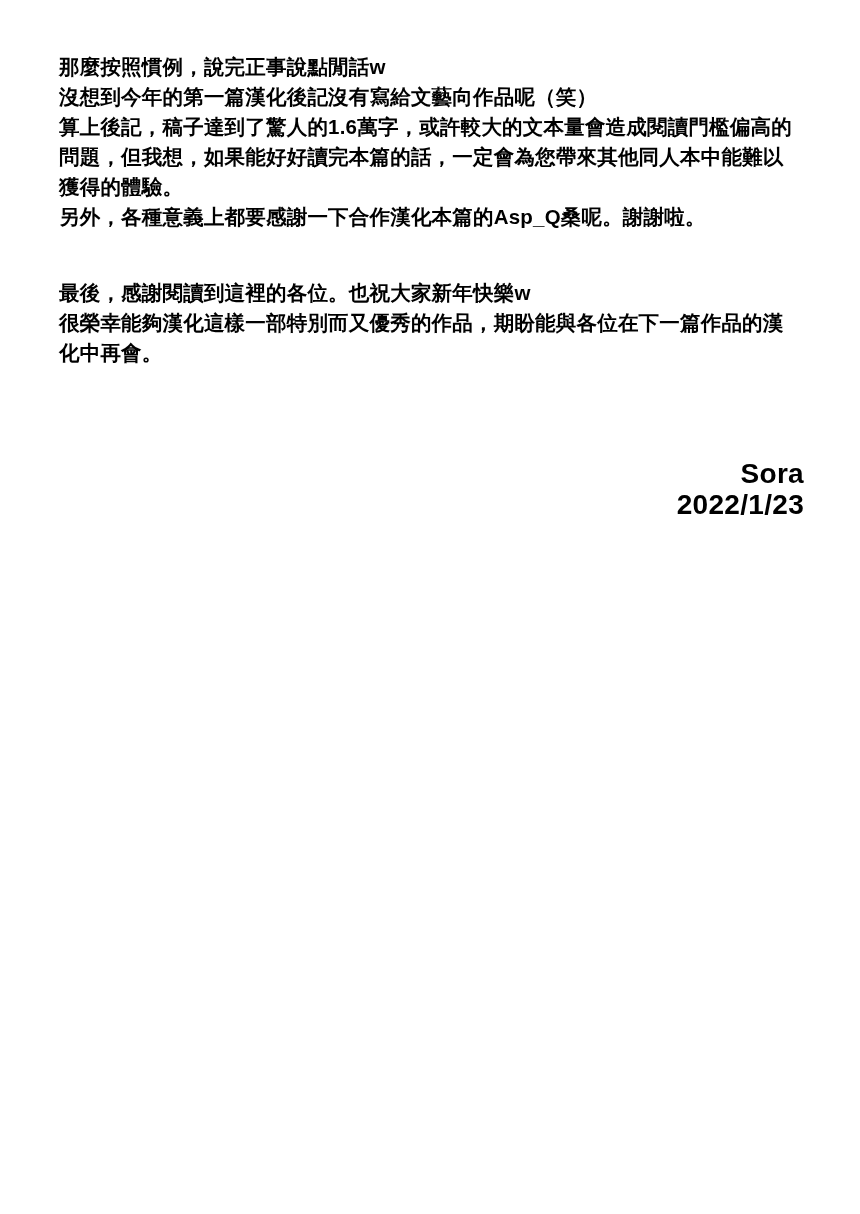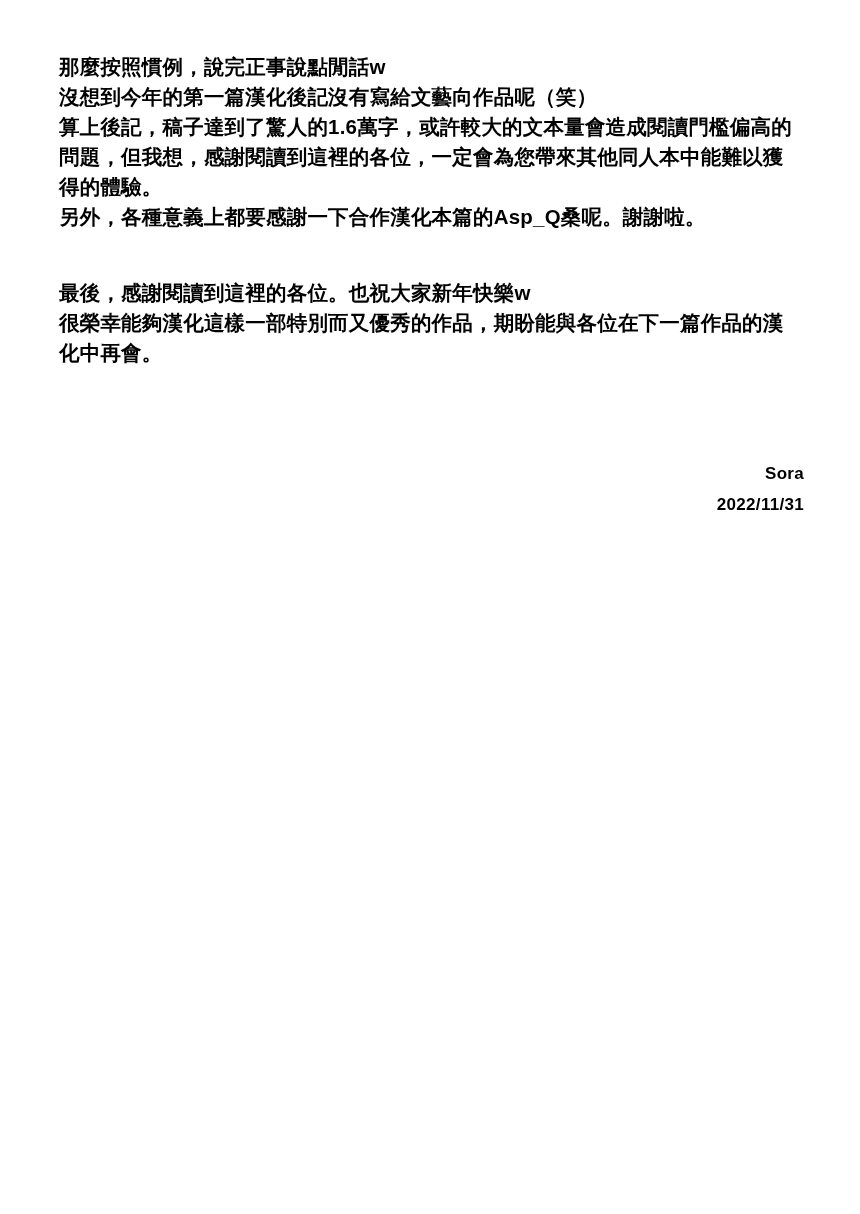--- a/index.html
+++ b/index.html
@@ -38,38 +38,38 @@
   .para + .para {
     margin-top: 46px;
   }
   .signature {
     position: absolute;
     right: 56px;
     top: 458px;
     text-align: right;
   }
   .sig-line {
-    font-size: 17px;
+    font-size: 28px;
     line-height: 31px;
     font-weight: 600;
     letter-spacing: 0.3px;
   }
 </style>
 </head>
 <body>
 
 <div class="page">
 
   <div class="afterword">
     <p class="para">那麼按照慣例，說完正事說點閒話w
 沒想到今年的第一篇漢化後記沒有寫給文藝向作品呢（笑）
-算上後記，稿子達到了驚人的1.6萬字，或許較大的文本量會造成閱讀門檻偏高的問題，但我想，感謝閱讀到這裡的各位，一定會為您帶來其他同人本中能難以獲得的體驗。
+算上後記，稿子達到了驚人的1.6萬字，或許較大的文本量會造成閱讀門檻偏高的問題，但我想，如果能好好讀完本篇的話，一定會為您帶來其他同人本中能難以獲得的體驗。
 另外，各種意義上都要感謝一下合作漢化本篇的Asp_Q桑呢。謝謝啦。</p>
     <p class="para">最後，感謝閱讀到這裡的各位。也祝大家新年快樂w
 很榮幸能夠漢化這樣一部特別而又優秀的作品，期盼能與各位在下一篇作品的漢化中再會。</p>
   </div>
 
   <div class="signature">
     <div class="sig-line">Sora</div>
-    <div class="sig-line">2022/11/31</div>
+    <div class="sig-line">2022/1/23</div>
   </div>
 
 </div>
 
 </body></html>

